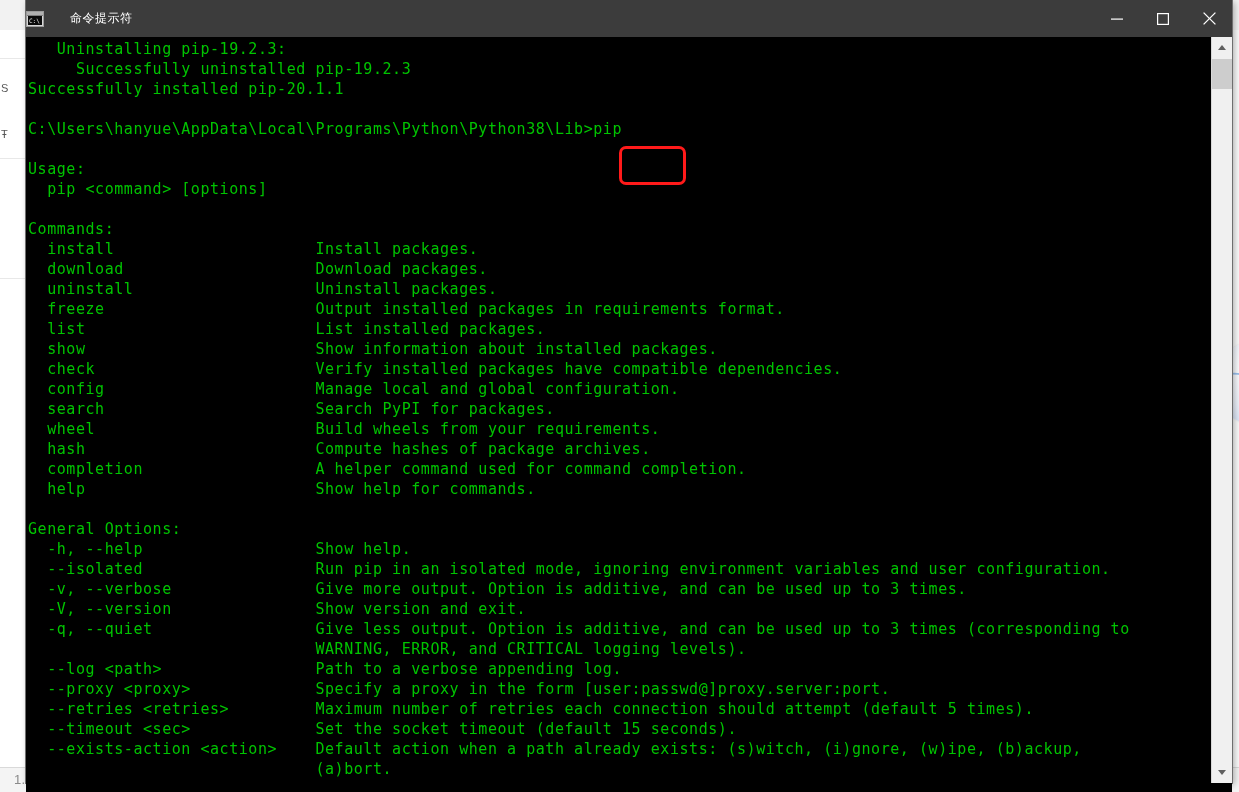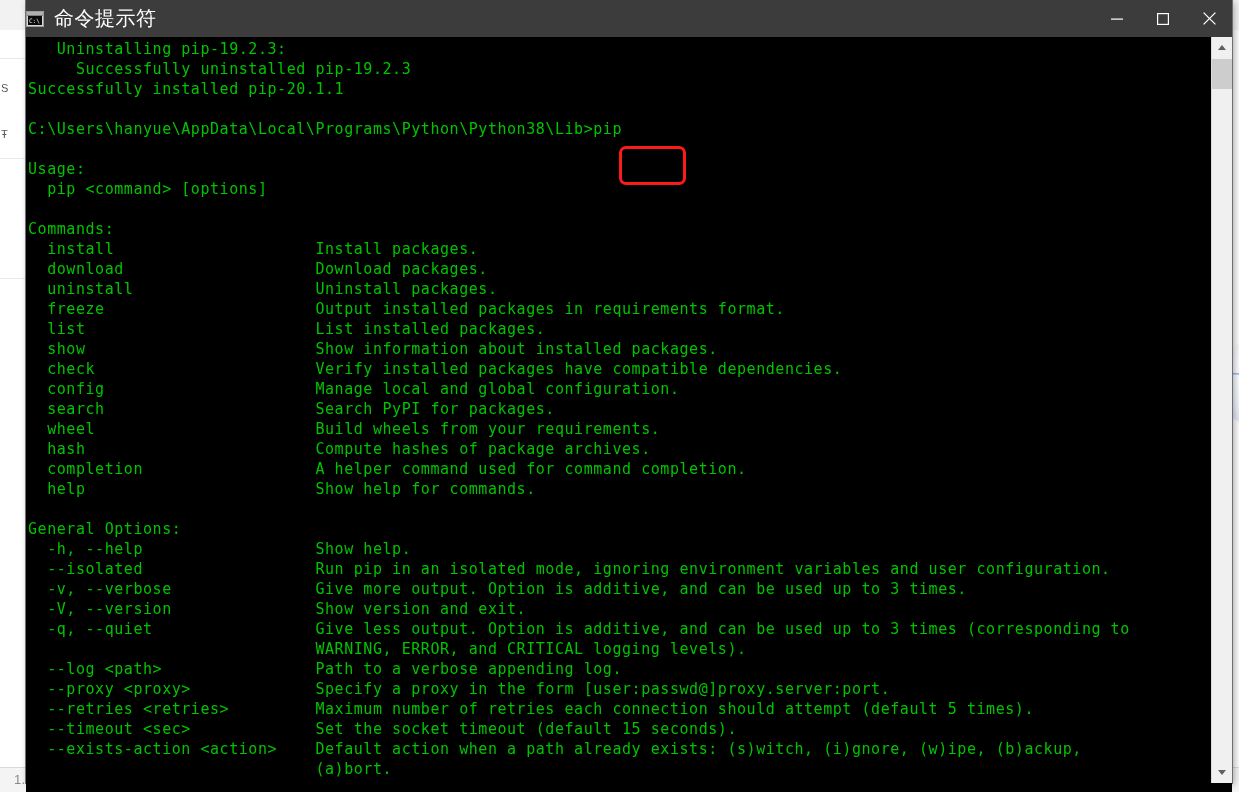--- a/index.html
+++ b/index.html
@@ -152,23 +152,24 @@
     font-family: "DejaVu Sans Mono", monospace;
     font-size: 6px;
     line-height: 9px;
     text-align: left;
     padding-left: 1px;
     overflow: hidden;
   }
 
   .title-text {
     font-family: Liberation Serif, serif;
-    font-size: 20px;
+    font-size: 12px;
     color: #ffffff;
     letter-spacing: 0.5px;
+    margin-left: 16px;
   }
 
   .win-buttons {
     position: absolute;
     right: 0;
     top: 0;
     height: 37px;
     display: flex;
   }
   .win-btn {

